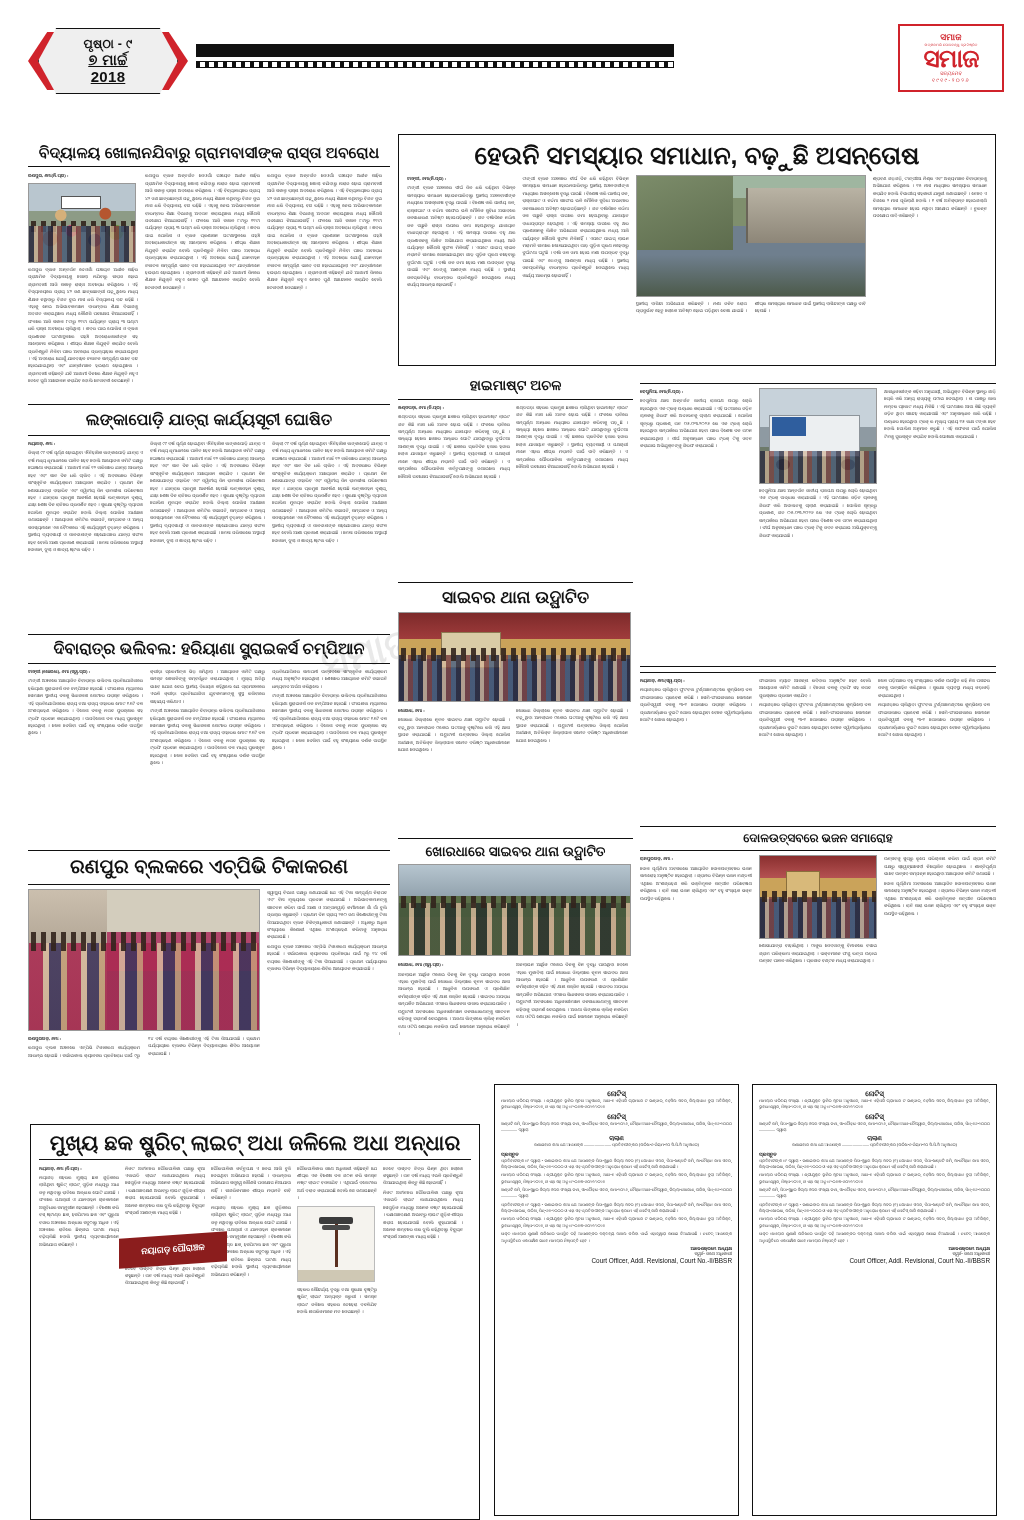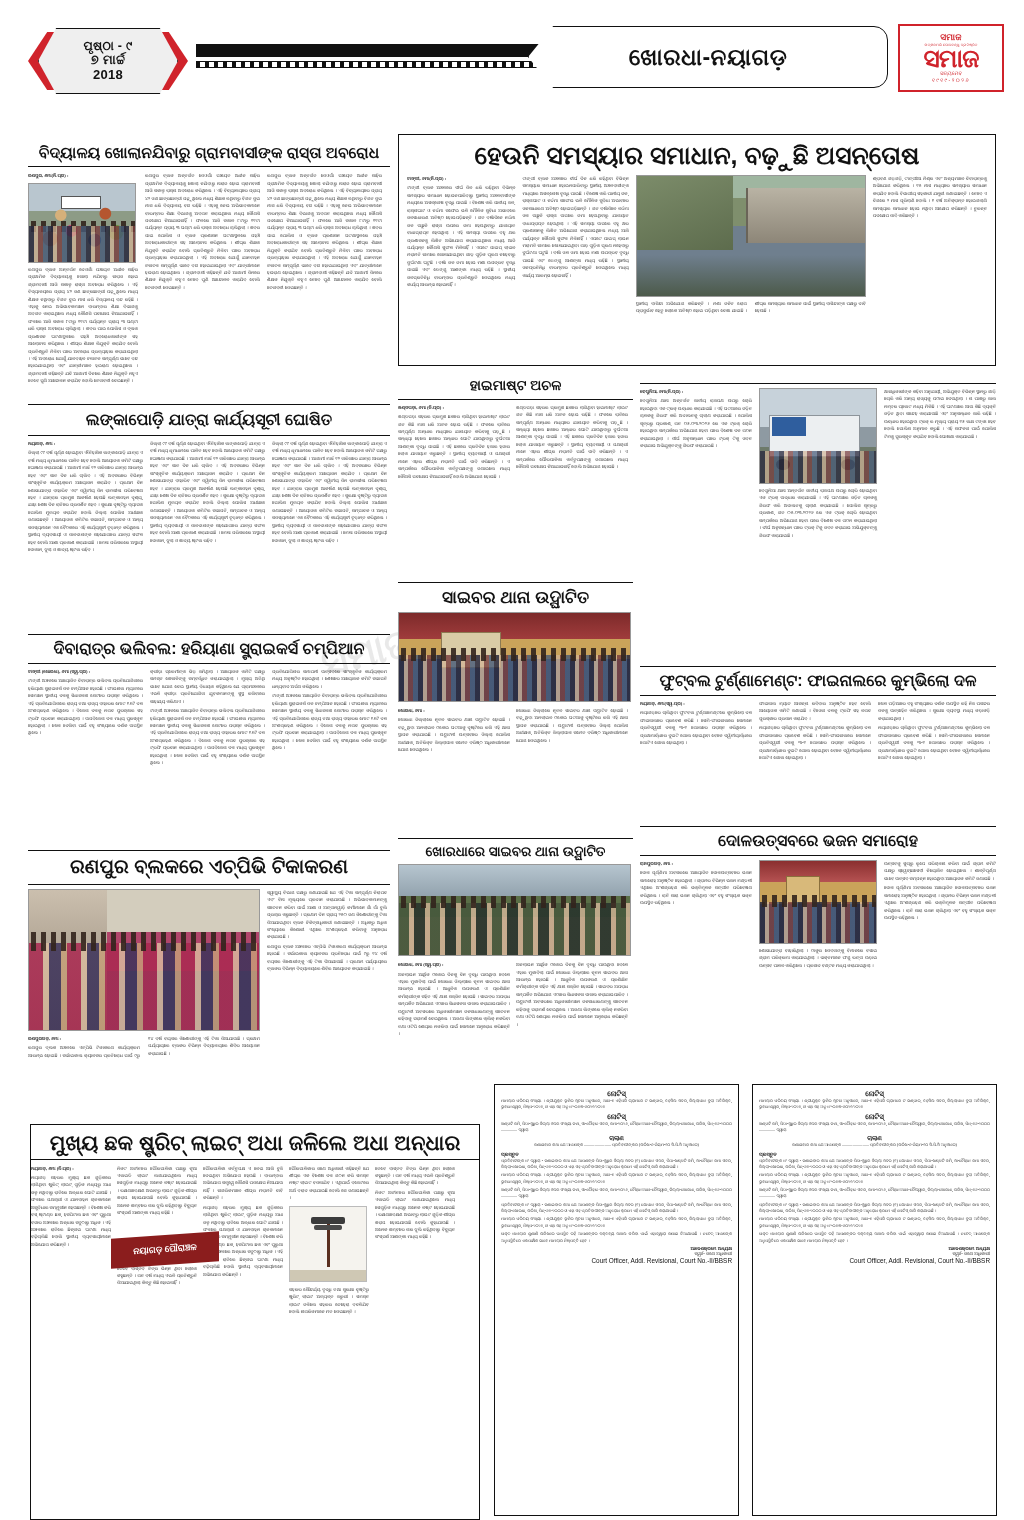--- a/index.html
+++ b/index.html
@@ -27,21 +27,21 @@
     clip-path:polygon(12% 0,88% 0,100% 50%,88% 100%,12% 100%,0 50%);
   }
   .hex-white {
     position:absolute; left:10px; top:0; width:140px; height:66px;
     background:#efefef; border:1.6px solid #111;
     clip-path:polygon(13% 0,87% 0,100% 50%,87% 100%,13% 100%,0 50%);
     display:flex; flex-direction:column; align-items:center; justify-content:center;
     line-height:1.15;
   }
   .hex-white div { font-size:12.5px; font-weight:700; color:#111; letter-spacing:.3px;text-align:center; }
-  .hex-white .d-big { font-size:13px; }
+  .hex-white .d-big { font-size:15px;text-decoration:underline; }
 
   .rule-bar { position:absolute; left:176px; right:330px; top:16px; height:34px; }
   .rule-black { position:absolute; left:0; right:0; top:2px; height:13px; background:#111; }
   .rule-dots {
     position:absolute; left:0; right:0; top:19px; height:7px;
     background-image:repeating-linear-gradient(to right,#111 0 4px,transparent 4px 9px);
     border-top:1px solid #111; border-bottom:1px solid #111;
   }
   .section-tab {
     position:absolute; right:116px; top:0; width:360px; height:62px;
@@ -129,23 +129,20 @@
           <div class="d-big">2018</div>
         </div>
       </div>
     </div>
 
     <div class="rule-bar">
       <div class="rule-black"></div>
       <div class="rule-dots"></div>
     </div>
 
-    <div class="section-tab">
-      <span>ଖୋରଧା-ନୟାଗଡ଼</span>
-    </div>
 
     <div class="logo-box">
       <div class="logo-top">ସମାଜ</div>
       <div class="logo-sub">ଉତ୍କଳମଣି ଗୋପବନ୍ଧୁ ପ୍ରତିଷ୍ଠିତ</div>
       <div class="logo-main">ସମାଜ</div>
       <div class="logo-small">ସତ୍ୟମେବ</div>
       <div class="logo-years">୧୯୧୯-୨୦୨୬</div>
     </div>
   </div>
 
@@ -291,21 +288,20 @@
       </div>
       <div style="width:115px;" class="body-col">
         <p>ପ୍ରତିଯୋଗିତାର ସମାପନୀ ଉତ୍ସବରେ ସାଂସ୍କୃତିକ କାର୍ଯ୍ୟକ୍ରମ ମଧ୍ୟ ଅନୁଷ୍ଠିତ ହୋଇଥିଲା । ଶେଷରେ ଆୟୋଜକ କମିଟି ସଭାପତି ଧନ୍ୟବାଦ ଅର୍ପଣ କରିଥିଲେ ।</p>
         <p>ଟାଙ୍ଗୀ ଅଞ୍ଚଳରେ ଆୟୋଜିତ ଦିବାରାତ୍ର ଭଲିବଲ ପ୍ରତିଯୋଗିତାରେ ହରିୟାଣା ସ୍ଟ୍ରାଇକର୍ସ ଦଳ ଚମ୍ପିଆନ ହୋଇଛି । ଫାଇନାଲ ମ୍ୟାଚରେ ସେମାନେ ସ୍ଥାନୀୟ ଦଳକୁ ସିଧାସଳଖ ସେଟରେ ପରାସ୍ତ କରିଥିଲେ । ଏହି ପ୍ରତିଯୋଗିତାରେ ରାଜ୍ୟ ତଥା ରାଜ୍ୟ ବାହାରର ମୋଟ ୧୬ଟି ଦଳ ଅଂଶଗ୍ରହଣ କରିଥିଲେ । ବିଜେତା ଦଳକୁ ନଗଦ ପୁରସ୍କାର ସହ ଟ୍ରଫି ପ୍ରଦାନ କରାଯାଇଥିଲା । ଉପବିଜେତା ଦଳ ମଧ୍ୟ ପୁରସ୍କୃତ ହୋଇଥିଲା । ଖେଳ ଦେଖିବା ପାଇଁ ବହୁ ସଂଖ୍ୟାରେ ଦର୍ଶକ ଉପସ୍ଥିତ ଥିଲେ ।</p>
       </div>
     </div>
   </div>
 
   <div style="position:absolute; left:640px; top:640px; width:356px;">
     <div style="border-top:1.2px solid #111; margin-bottom:5px;"></div>
-    <div class="hl hl-3" style="font-size:16px;">ଫୁଟ୍‌ବଲ ଟୁର୍ଣ୍ଣାମେଣ୍ଟ: ଫାଇନାଲରେ କୁମ୍ଭିଲୋ ଦଳ</div>
     <div style="border-top:1px solid #111; margin:5px 0 4px 0;"></div>
     <div style="display:flex; gap:7px;">
       <div style="width:112px;" class="body-col">
         <p><b>ନୟାଗଡ଼, ୬ମା(ସ୍ୱ.ପ୍ର) :</b></p>
         <p>ନୟାଗଡ଼ରେ ଚାଲିଥିବା ଫୁଟବଲ ଟୁର୍ଣ୍ଣାମେଣ୍ଟରେ କୁମ୍ଭିଲୋ ଦଳ ଫାଇନାଲରେ ପ୍ରବେଶ କରିଛି । ସେମି-ଫାଇନାଲରେ ସେମାନେ ପ୍ରତିଦ୍ୱନ୍ଦୀ ଦଳକୁ ୩-୧ ଗୋଲରେ ପରାସ୍ତ କରିଥିଲେ । ପ୍ରଥମାର୍ଦ୍ଧରେ ଦୁଇଟି ଗୋଲ ହୋଇଥିବା ବେଳେ ଦ୍ୱିତୀୟାର୍ଦ୍ଧରେ ଗୋଟିଏ ଗୋଲ ହୋଇଥିଲା ।</p>
       </div>
       <div style="width:112px;" class="body-col">
         <p>ଫାଇନାଲ ମ୍ୟାଚ ଆସନ୍ତା ରବିବାର ଅନୁଷ୍ଠିତ ହେବ ବୋଲି ଆୟୋଜକ କମିଟି ଜଣାଇଛି । ବିଜେତା ଦଳକୁ ଟ୍ରଫି ସହ ନଗଦ ପୁରସ୍କାର ପ୍ରଦାନ କରାଯିବ ।</p>
         <p>ନୟାଗଡ଼ରେ ଚାଲିଥିବା ଫୁଟବଲ ଟୁର୍ଣ୍ଣାମେଣ୍ଟରେ କୁମ୍ଭିଲୋ ଦଳ ଫାଇନାଲରେ ପ୍ରବେଶ କରିଛି । ସେମି-ଫାଇନାଲରେ ସେମାନେ ପ୍ରତିଦ୍ୱନ୍ଦୀ ଦଳକୁ ୩-୧ ଗୋଲରେ ପରାସ୍ତ କରିଥିଲେ । ପ୍ରଥମାର୍ଦ୍ଧରେ ଦୁଇଟି ଗୋଲ ହୋଇଥିବା ବେଳେ ଦ୍ୱିତୀୟାର୍ଦ୍ଧରେ ଗୋଟିଏ ଗୋଲ ହୋଇଥିଲା ।</p>
       </div>
@@ -353,21 +349,21 @@
         <p>ଅନଲାଇନ ଆର୍ଥିକ ଠକେଇ ଦିନକୁ ଦିନ ବୃଦ୍ଧି ପାଉଥିବା ବେଳେ ଏହାର ମୁକାବିଲା ପାଇଁ ଖୋରଧା ଜିଲ୍ଲାରେ ନୂତନ ସାଇବର ଥାନା ଆରମ୍ଭ ହୋଇଛି । ଆଧୁନିକ ଉପକରଣ ଓ ପ୍ରଶିକ୍ଷିତ କର୍ମଚାରୀଙ୍କ ସହିତ ଏହି ଥାନା ସଜ୍ଜିତ ହୋଇଛି । ସାଇବର ଅପରାଧ ସମ୍ପର୍କିତ ଅଭିଯୋଗ ଏଠାରେ ସିଧାସଳଖ ଦାଖଲ କରାଯାଇପାରିବ । ଉଦ୍ଘାଟନୀ ଅବସରରେ ଅଧିକାରୀମାନେ ଜନସାଧାରଣଙ୍କୁ ସଚେତନ ରହିବାକୁ ପରାମର୍ଶ ଦେଇଥିଲେ । ଅଜଣା ଲିଙ୍କରେ କ୍ଲିକ୍ ନକରିବା ତଥା ଓଟିପି ଶେୟାର ନକରିବା ପାଇଁ ସେମାନେ ଅନୁରୋଧ କରିଛନ୍ତି ।</p>
       </div>
       <div style="width:112px;" class="body-col">
         <p>ଅନଲାଇନ ଆର୍ଥିକ ଠକେଇ ଦିନକୁ ଦିନ ବୃଦ୍ଧି ପାଉଥିବା ବେଳେ ଏହାର ମୁକାବିଲା ପାଇଁ ଖୋରଧା ଜିଲ୍ଲାରେ ନୂତନ ସାଇବର ଥାନା ଆରମ୍ଭ ହୋଇଛି । ଆଧୁନିକ ଉପକରଣ ଓ ପ୍ରଶିକ୍ଷିତ କର୍ମଚାରୀଙ୍କ ସହିତ ଏହି ଥାନା ସଜ୍ଜିତ ହୋଇଛି । ସାଇବର ଅପରାଧ ସମ୍ପର୍କିତ ଅଭିଯୋଗ ଏଠାରେ ସିଧାସଳଖ ଦାଖଲ କରାଯାଇପାରିବ । ଉଦ୍ଘାଟନୀ ଅବସରରେ ଅଧିକାରୀମାନେ ଜନସାଧାରଣଙ୍କୁ ସଚେତନ ରହିବାକୁ ପରାମର୍ଶ ଦେଇଥିଲେ । ଅଜଣା ଲିଙ୍କରେ କ୍ଲିକ୍ ନକରିବା ତଥା ଓଟିପି ଶେୟାର ନକରିବା ପାଇଁ ସେମାନେ ଅନୁରୋଧ କରିଛନ୍ତି ।</p>
       </div>
     </div>
   </div>
 
   <div style="position:absolute; left:640px; top:800px; width:356px;">
     <div style="border-top:1.2px solid #111; margin-bottom:5px;"></div>
-    <div class="hl hl-3" style="font-size:16px;">ଦୋଳଉତ୍ସବରେ ଭଜନ ସମାରୋହ</div>
+    <div class="hl hl-3" style="font-size:12px;font-family:Liberation Serif, serif;">ଦୋଳଉତ୍ସବରେ ଭଜନ ସମାରୋହ</div>
     <div style="border-top:1px solid #111; margin:5px 0 4px 0;"></div>
     <div style="display:flex; gap:7px;">
       <div style="width:112px;" class="body-col">
         <p><b>ରାନପୁରଗଡ଼, ୬ମା :</b></p>
         <p>ଦୋଳ ପୂର୍ଣ୍ଣିମା ଅବସରରେ ଆୟୋଜିତ ଦୋଳଉତ୍ସବରେ ଭଜନ ସମାରୋହ ଅନୁଷ୍ଠିତ ହୋଇଥିଲା । ଗ୍ରାମର ବିଭିନ୍ନ ଭଜନ ମଣ୍ଡଳୀ ଏଥିରେ ଅଂଶଗ୍ରହଣ କରି ଭକ୍ତିମୂଳକ ସଙ୍ଗୀତ ପରିବେଷଣ କରିଥିଲେ । ରାତି ସାରା ଭଜନ ଚାଲିଥିଲା ଏବଂ ବହୁ ସଂଖ୍ୟକ ଭକ୍ତ ଉପସ୍ଥିତ ରହିଥିଲେ ।</p>
       </div>
       <div style="width:118px;">
         <div class="photo ph-stage" style="width:118px; height:84px;">
           <div style="position:absolute; left:0; top:0; right:0; height:26%; background:linear-gradient(180deg,#8a2f2f,#b55252);"></div>
           <div style="position:absolute; left:22%; top:18%; width:30%; height:34%; background:#d8b97a; border:1px solid #8a6f3c;"></div>
@@ -378,21 +374,21 @@
           <p>ଶୋଭାଯାତ୍ରା ବାହାରିଥିଲା । ଠାକୁର ଦେବତାଙ୍କୁ ବିମାନରେ ବସାଇ ଗ୍ରାମ ପରିକ୍ରମା କରାଯାଇଥିଲା । ଭକ୍ତମାନେ ଫଗୁ ରଙ୍ଗ ଉଡ଼ାଇ ଉତ୍ସବ ପାଳନ କରିଥିଲେ । ପ୍ରସାଦ ବଣ୍ଟନ ମଧ୍ୟ କରାଯାଇଥିଲା ।</p>
         </div>
       </div>
       <div style="width:112px;" class="body-col">
         <p>ଉତ୍ସବକୁ ସୁଚାରୁ ରୂପେ ପରିଚାଳନା କରିବା ପାଇଁ ଗ୍ରାମ କମିଟି ପକ୍ଷରୁ ସ୍ୱେଚ୍ଛାସେବୀ ନିୟୋଜିତ ହୋଇଥିଲେ । ଶାନ୍ତିପୂର୍ଣ୍ଣ ଭାବେ ଉତ୍ସବ ସମ୍ପନ୍ନ ହୋଇଥିବା ଆୟୋଜକ କମିଟି ଜଣାଇଛି ।</p>
         <p>ଦୋଳ ପୂର୍ଣ୍ଣିମା ଅବସରରେ ଆୟୋଜିତ ଦୋଳଉତ୍ସବରେ ଭଜନ ସମାରୋହ ଅନୁଷ୍ଠିତ ହୋଇଥିଲା । ଗ୍ରାମର ବିଭିନ୍ନ ଭଜନ ମଣ୍ଡଳୀ ଏଥିରେ ଅଂଶଗ୍ରହଣ କରି ଭକ୍ତିମୂଳକ ସଙ୍ଗୀତ ପରିବେଷଣ କରିଥିଲେ । ରାତି ସାରା ଭଜନ ଚାଲିଥିଲା ଏବଂ ବହୁ ସଂଖ୍ୟକ ଭକ୍ତ ଉପସ୍ଥିତ ରହିଥିଲେ ।</p>
       </div>
     </div>
   </div>
 
-  <div class="box" style="position:absolute; left:30px; top:1098px; width:450px; height:396px; padding:6px 0;">
+  <div class="box" style="position:absolute; left:30px; top:1098px; width:450px; height:396px; padding:6px 8px;">
     <div class="hl hl-2" style="font-size:21px; margin-bottom:4px;">ମୁଖ୍ୟ ଛକ ଷ୍ଟ୍ରିଟ୍ ଲାଇଟ୍ ଅଧା ଜଳିଲେ ଅଧା ଅନ୍ଧାର</div>
     <div style="border-top:1px solid #111; margin:4px 0 5px 0;"></div>
     <div style="display:flex; gap:6px; height:340px;">
       <div style="width:80px;" class="body-col">
         <p><b>ନୟାଗଡ଼, ୬ମା (ନି.ପ୍ର) :</b></p>
         <p>ନୟାଗଡ଼ ସହରର ମୁଖ୍ୟ ଛକ ଗୁଡ଼ିକରେ ଲାଗିଥିବା ଷ୍ଟ୍ରିଟ୍ ଲାଇଟ୍ ଗୁଡ଼ିକ ମଧ୍ୟରୁ ଅଧା ଜଳୁ ନଥିବାରୁ ରାତିରେ ଅନ୍ଧାର ଘୋଟି ଯାଉଛି । ଫଳରେ ପଥଚାରୀ ଓ ଯାନବାହନ ଚାଳକମାନେ ଅସୁବିଧାର ସମ୍ମୁଖୀନ ହେଉଛନ୍ତି । ବିଶେଷ କରି ବସ୍ ଷ୍ଟାଣ୍ଡ ଛକ, ହସପିଟାଲ ଛକ ଏବଂ ପୁରୁଣା ବଜାର ଅଞ୍ଚଳରେ ଅନ୍ଧାର ସବୁଠାରୁ ଅଧିକ । ଏହି ଅଞ୍ଚଳରେ ରାତିରେ ଛିନ୍ତାଇ ଘଟଣା ମଧ୍ୟ ବଢ଼ିଚାଲିଛି ବୋଲି ସ୍ଥାନୀୟ ବ୍ୟବସାୟୀମାନେ ଅଭିଯୋଗ କରିଛନ୍ତି ।</p>
       </div>
       <div style="width:80px;" class="body-col">
         <p>ନିକଟ ଅତୀତରେ ପୌରପାଳିକା ପକ୍ଷରୁ ନୂଆ ଏଲଇଡି ଲାଇଟ ଲଗାଯାଇଥିଲେ ମଧ୍ୟ ସେଗୁଡ଼ିକ ମଧ୍ୟରୁ ଅନେକ ନଷ୍ଟ ହୋଇଯାଇଛି । ରକ୍ଷଣାବେକ୍ଷଣ ଅଭାବରୁ ଲାଇଟ ଗୁଡ଼ିକ ଶୀଘ୍ର ଖରାପ ହୋଇଯାଉଛି ବୋଲି କୁହାଯାଉଛି । ଅନେକ ଖମ୍ବରେ ତାର ଝୁଲି ରହିଥିବାରୁ ବିଦ୍ୟୁତ ସଂସ୍ପର୍ଶ ଆଶଙ୍କା ମଧ୍ୟ ରହିଛି ।</p>
         <div style="position:relative; height:44px; margin-top:4px;">

